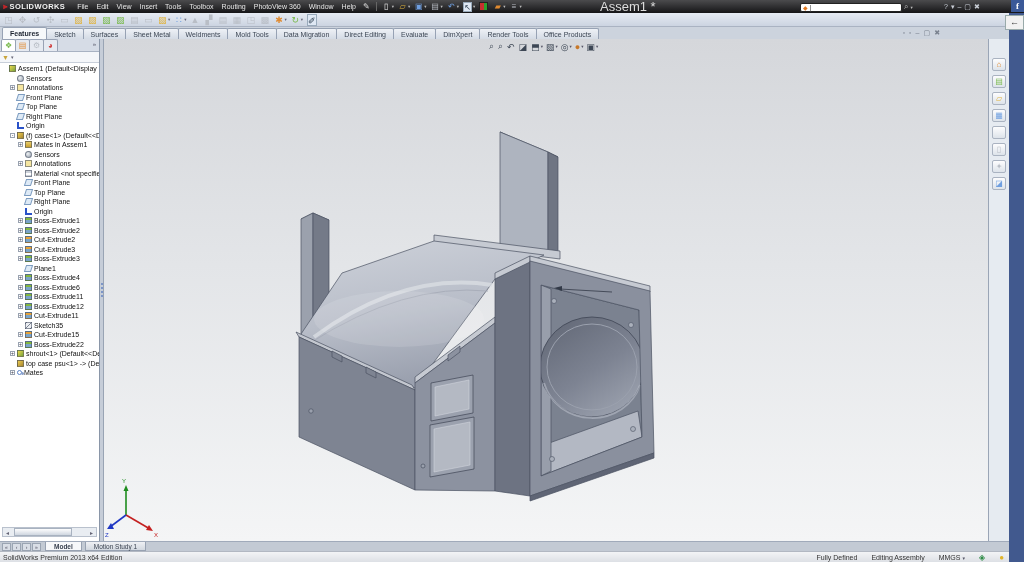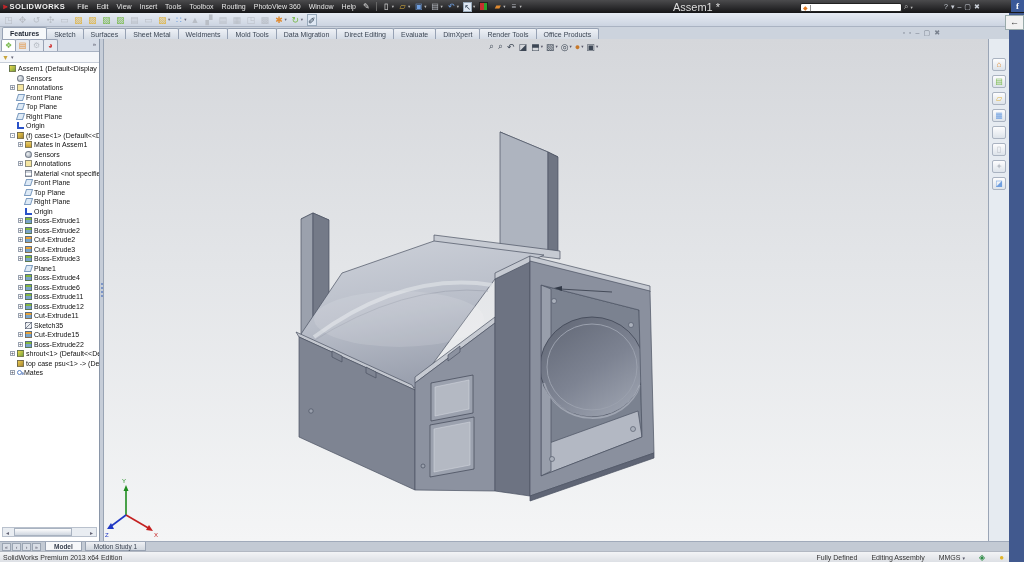--- a/index.html
+++ b/index.html
@@ -16,21 +16,21 @@
   .tbsep{width:1px;height:9px;background:#666;margin:0 3px;}
   .tbi{display:inline-flex;align-items:center;height:12px;padding:0 1px;margin:0 1px;}
   .tbi .g{display:inline-block;min-width:9px;height:10px;line-height:10px;font-size:8px;text-align:center;}
   .tbi .arr{font-size:4.5px;color:#bbb;margin-left:1px;}
   .arr:empty,.exp:empty{visibility:hidden;}
   .c-white{color:#f4f4f4;} .c-yellow{color:#e0b23c;} .c-blue{color:#6f9fe0;}
   .c-gray{color:#b9bec6;} .c-green{color:#77b84a;} .c-orange{color:#e08a30;}
   .c-red{color:#d04040;}
   .g.ic-rebuild{width:7px;height:9px;background:linear-gradient(90deg,#c83030 50%,#2ca02c 50%);border:1px solid #222;}
   .g.boxed{border:1px solid #9ab;background:#dfe8f4;color:#345;}
-  .tb-title{position:absolute;left:600px;width:120px;text-align:right;font-size:11px;color:#ddd;}
+  .tb-title{position:absolute;left:600px;width:120px;text-align:left;font-size:13px;color:#ddd;}
   .searchwrap{position:absolute;left:800px;top:2px;display:flex;align-items:center;gap:2px;}
   .searchbox{width:102px;height:9px;background:#fff;border-radius:2px;border:1px solid #222;
     display:flex;align-items:center;font-size:7px;color:#333;padding:0 2px;gap:2px;}
   .sw-flag{color:#e07820;font-size:6px;}
   .caret{color:#444;font-size:7px;}
   .mag{color:#ccc;font-size:8px;}
   .winctrl{position:absolute;left:944px;top:0;display:flex;align-items:center;height:13px;gap:3px;}
   .winctrl span{font-size:7px;color:#c9ced6;}
 
   

